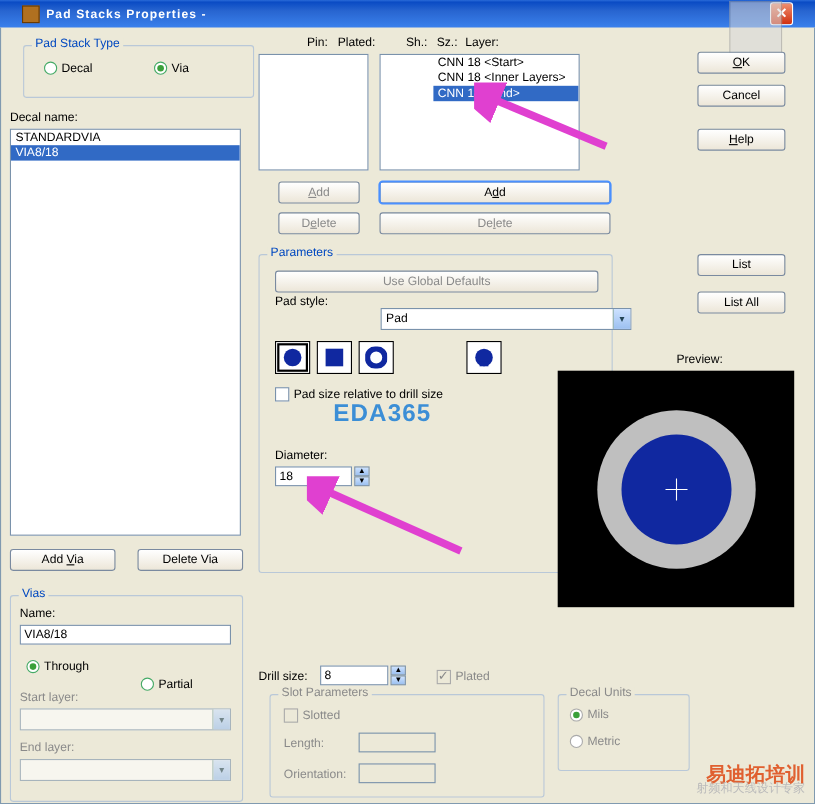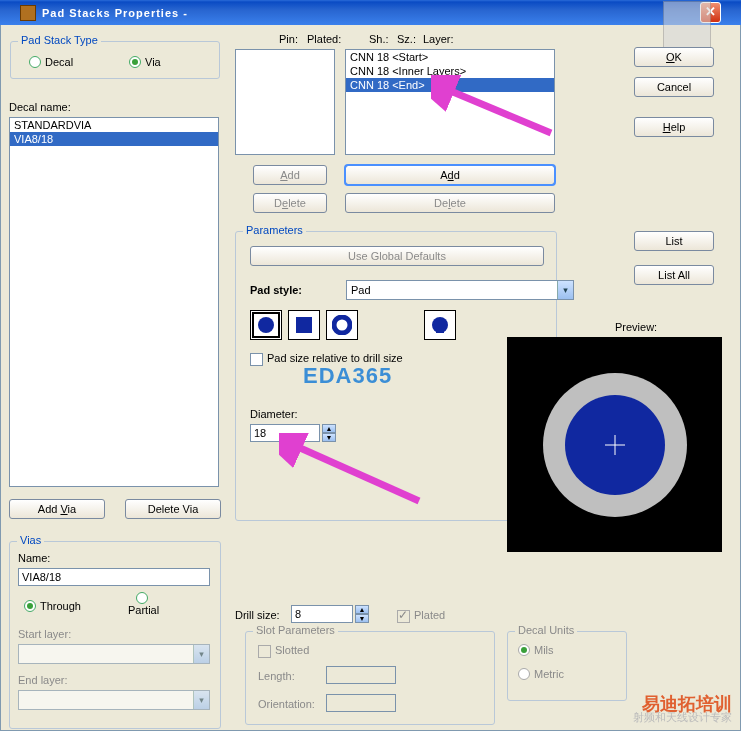--- a/index.html
+++ b/index.html
@@ -51,21 +51,21 @@
 
 <div class="titlebar">
   <div class="ico"></div>
   <div class="ttl">Pad Stacks Properties -</div>
   <div class="close">✕</div>
 </div>
 <div class="qr"></div>
 
 <div class="client">
 
-  <div class="gbox" style="left:9px; top:16px; width:210px; height:38px;">
+  <div class="gbox" style="left:20px; top:16px; width:210px; height:48px;">
     <div class="gt">Pad Stack Type</div>
     <span class="radio" style="position:absolute; left:18px; top:14px;">
         <span class="r"></span>
         <span>Decal</span>
       </span>
     <span class="radio sel" style="position:absolute; left:118px; top:14px;">
         <span class="r"></span>
         <span>Via</span>
       </span>
   </div>
@@ -79,21 +79,21 @@
   <div class="btn" style="left:124px; top:474px; width:96px;"><span>Delete Via</span></div>
 
   <div class="gbox" style="left:8px; top:516px; width:212px; height:188px;padding-left:32px;">
     <div class="gt">Vias</div>
     <div class="lbl" style="position:absolute; left:8px; top:10px;">Name:</div>
     <input class="input" style="left: 8px; top: 26px; width: 192px;" value="VIA8/18">
     <span class="radio sel" style="position:absolute; left:14px; top:58px;">
         <span class="r"></span>
         <span>Through</span>
       </span>
-    <span class="radio" style="position:absolute; left:118px; top:50px;flex-direction:column;">
+    <span class="radio" style="position:absolute; left:118px; top:74px;">
         <span class="r"></span>
         <span>Partial</span>
       </span>
     <div class="lbl dis" style="position:absolute; left:8px; top:86px;">Start layer:</div>
     <div class="combo" style="left:8px; top:102px; width:192px; opacity:.6;">
         <div class="cv"></div>
         <div class="cbtn">▾</div>
       </div>
     <div class="lbl dis" style="position:absolute; left:8px; top:132px;">End layer:</div>
     <div class="combo" style="left:8px; top:148px; width:192px; opacity:.6;">
@@ -102,35 +102,35 @@
       </div>
   </div>
 
   <div class="plabel" style="left:234px; top:8px;">Pin:</div>
   <div class="plabel" style="left:262px; top:8px;">Plated:</div>
   <div class="plabel" style="left:324px; top:8px;">Sh.:</div>
   <div class="plabel" style="left:352px; top:8px;">Sz.:</div>
   <div class="plabel" style="left:378px; top:8px;">Layer:</div>
 
   <div class="listbox" style="left:234px; top:24px; width:100px; height:106px;"></div>
-  <div class="listbox" style="left:344px; top:24px; width:210px; height:106px;">
+  <div class="listbox" style="left:344px; top:24px; width:182px; height:106px;padding-left:48px;">
     <div class="item">CNN 18 &lt;Start&gt;</div>
     <div class="item">CNN 18 &lt;Inner Layers&gt;</div>
     <div class="item sel">CNN 18 &lt;End&gt;</div>
   </div>
 
   <div class="btn dis" style="left:252px; top:140px; width:74px;"><span class="u">A</span>dd</div>
   <div class="btn dis" style="left:252px; top:168px; width:74px;">D<span class="u">e</span>lete</div>
   <div class="btn def" style="left:344px; top:140px; width:210px;"><span>A<span class="u">d</span>d</span></div>
   <div class="btn dis" style="left:344px; top:168px; width:210px;">De<span class="u">l</span>ete</div>
 
   <div class="gbox" style="left:234px; top:206px; width:322px; height:290px;">
     <div class="gt">Parameters</div>
     <div class="btn dis" style="left:14px; top:14px; width:294px;"><span>Use Global Defaults</span></div>
-    <div class="lbl" style="position:absolute; left:14px; top:52px;font-weight:bold;">Pad style:</div>
+    <div class="lbl" style="position:absolute; left:14px; top:36px;">Pad style:</div>
     <div class="combo" style="left:82px; top:48px; width:228px;margin-left:28px;">
         <div class="cv">Pad</div>
         <div class="cbtn">▾</div>
       </div>
 
     <div style="position:absolute; left:14px; top:78px; display:flex; gap:6px;">
       <div class="shape sel">
           <svg width="20" height="20">
             <circle cx="10" cy="10" r="8" fill="#1028a0"></circle>
           </svg>

